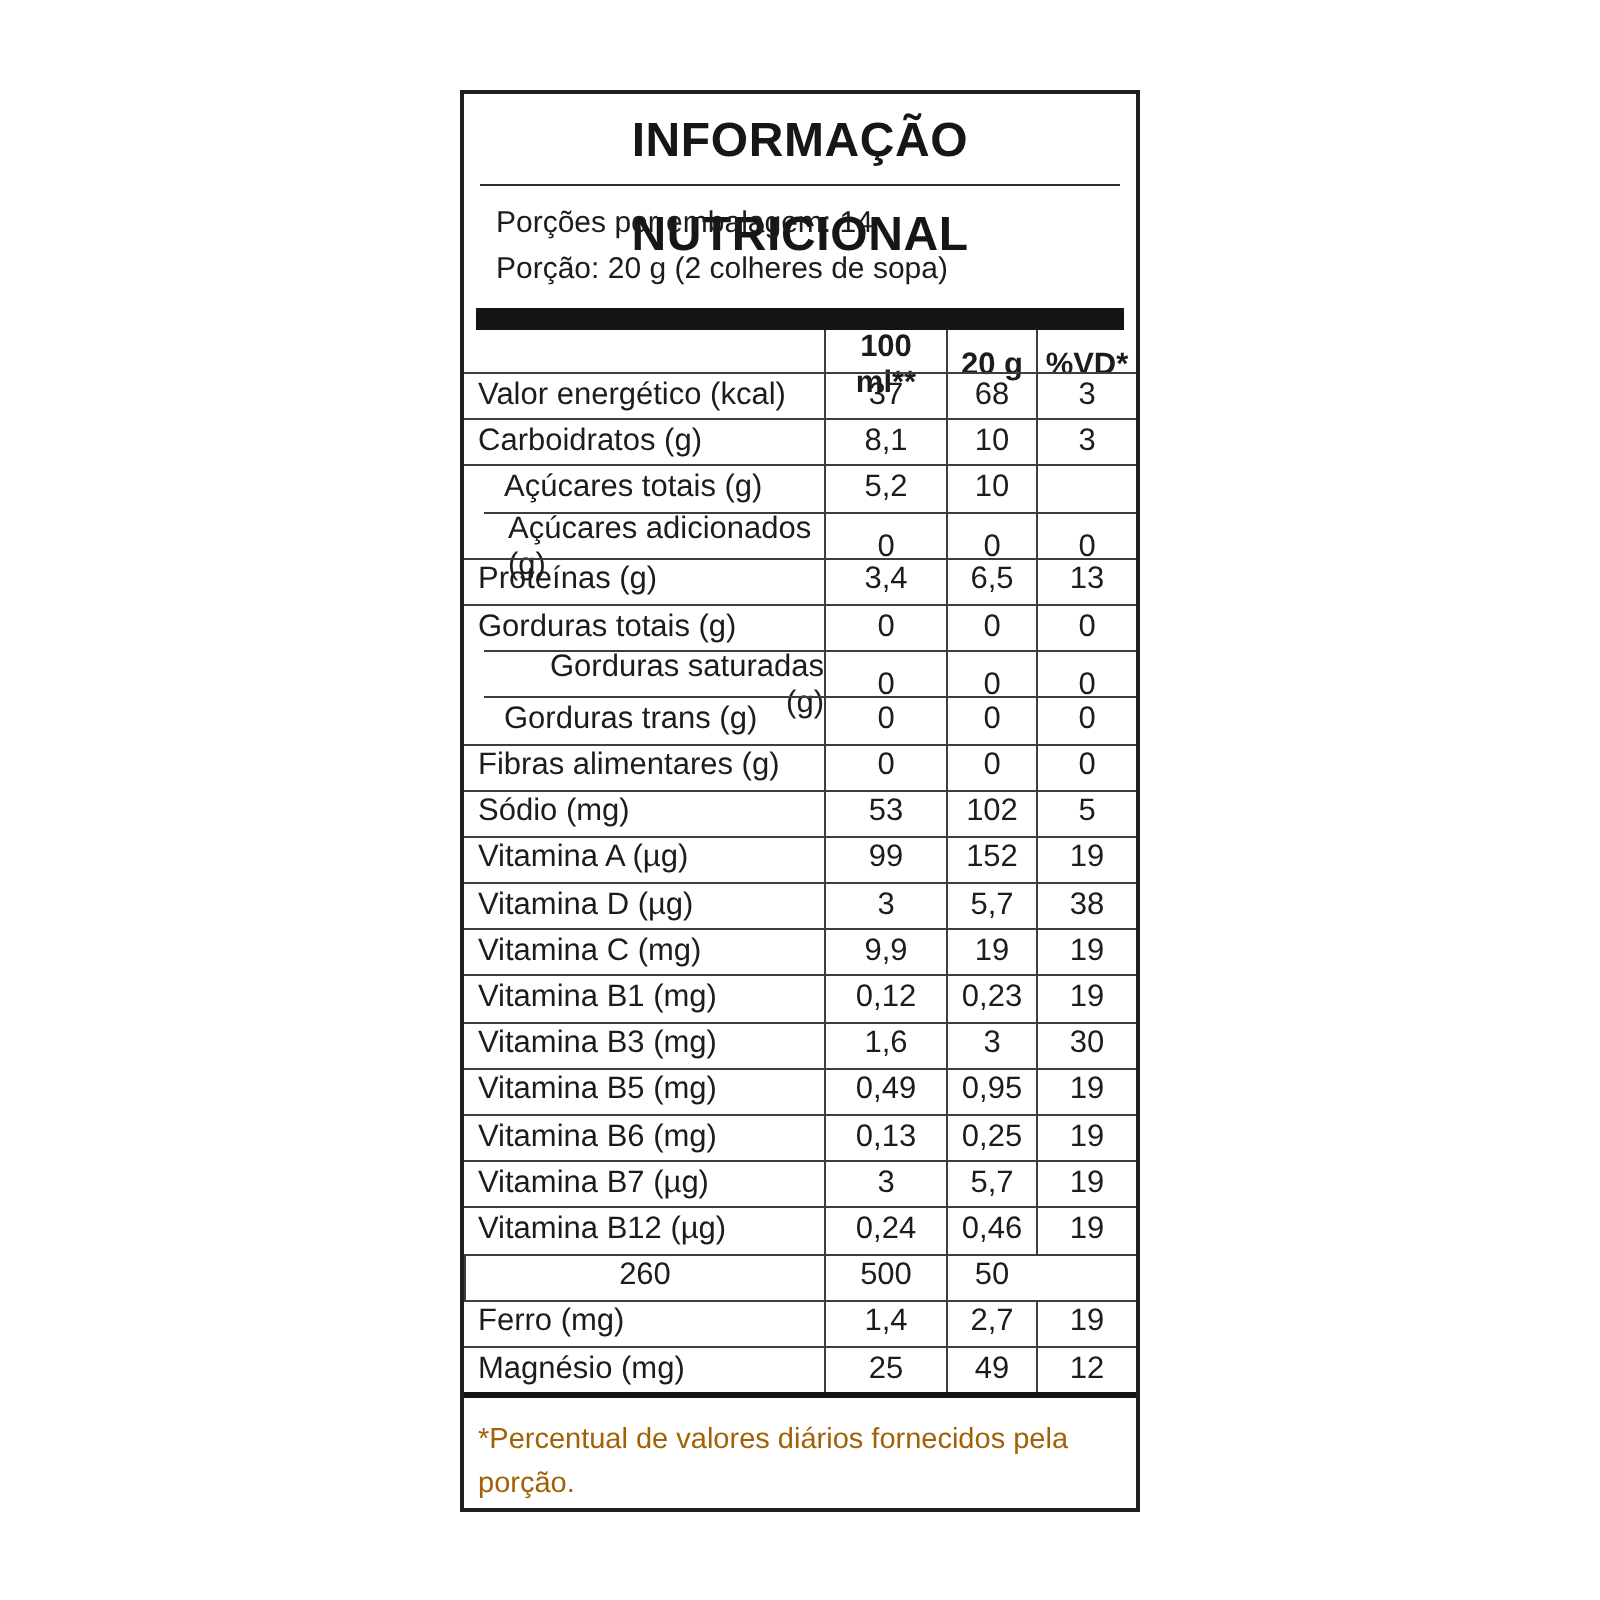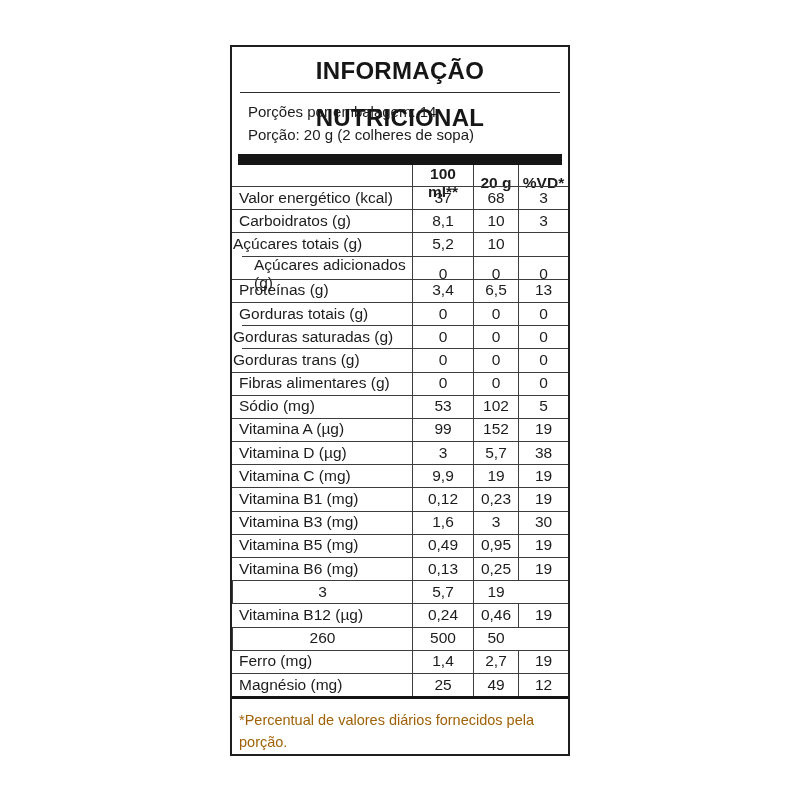--- a/index.html
+++ b/index.html
@@ -64,21 +64,21 @@
     position: absolute;
     left: 0; right: 0; top: 0;
     height: 1px;
     background: #3d3d3d;
   }
   .t-row.header::before { display: none; }
   .t-row.indent-divider::before { left: 10px; }
 
   .t-cell { height: 100%; display: flex; align-items: center; }
   .t-cell.lbl { padding-left: 7px; }
-  .t-cell.lbl.ind-1 { padding-left: 1px; }
+  .t-cell.lbl.ind-1 { padding-left: 20px; text-align: right; }
   .t-cell.lbl.ind-2 { padding-left: 22px; }
   .t-cell.num {
     border-left: 1px solid #3d3d3d;
     justify-content: center;
     text-align: center;
   }
 
   .bottom-thick {
     height: 3px;
     background: #151515;
@@ -211,20 +211,21 @@
     <div class="t-cell num">0,95</div>
     <div class="t-cell num">19</div>
   </div>
           <div class="t-row">
     <div class="t-cell lbl">Vitamina B6 (mg)</div>
     <div class="t-cell num">0,13</div>
     <div class="t-cell num">0,25</div>
     <div class="t-cell num">19</div>
   </div>
           <div class="t-row">
+    <div class="t-cell lbl">Vitamina B7 (µg)</div>
     <div class="t-cell num">3</div>
     <div class="t-cell num">5,7</div>
     <div class="t-cell num">19</div>
   </div>
           <div class="t-row">
     <div class="t-cell lbl">Vitamina B12 (µg)</div>
     <div class="t-cell num">0,24</div>
     <div class="t-cell num">0,46</div>
     <div class="t-cell num">19</div>
   </div>

